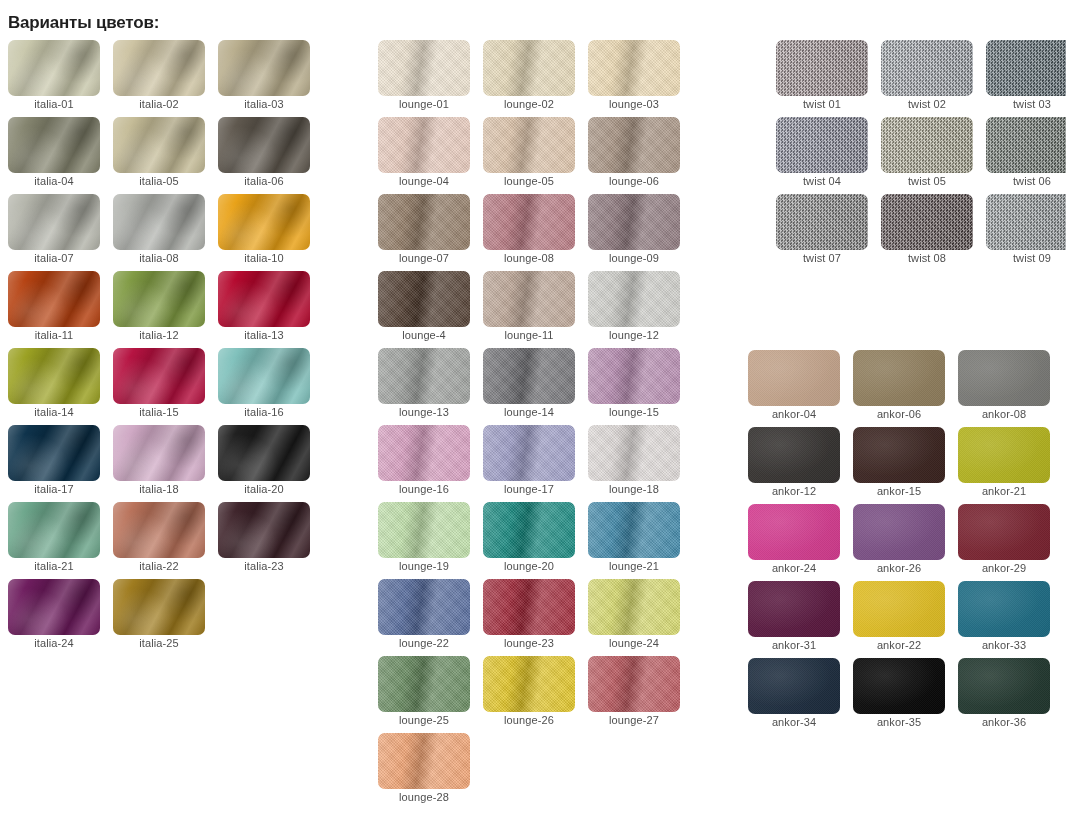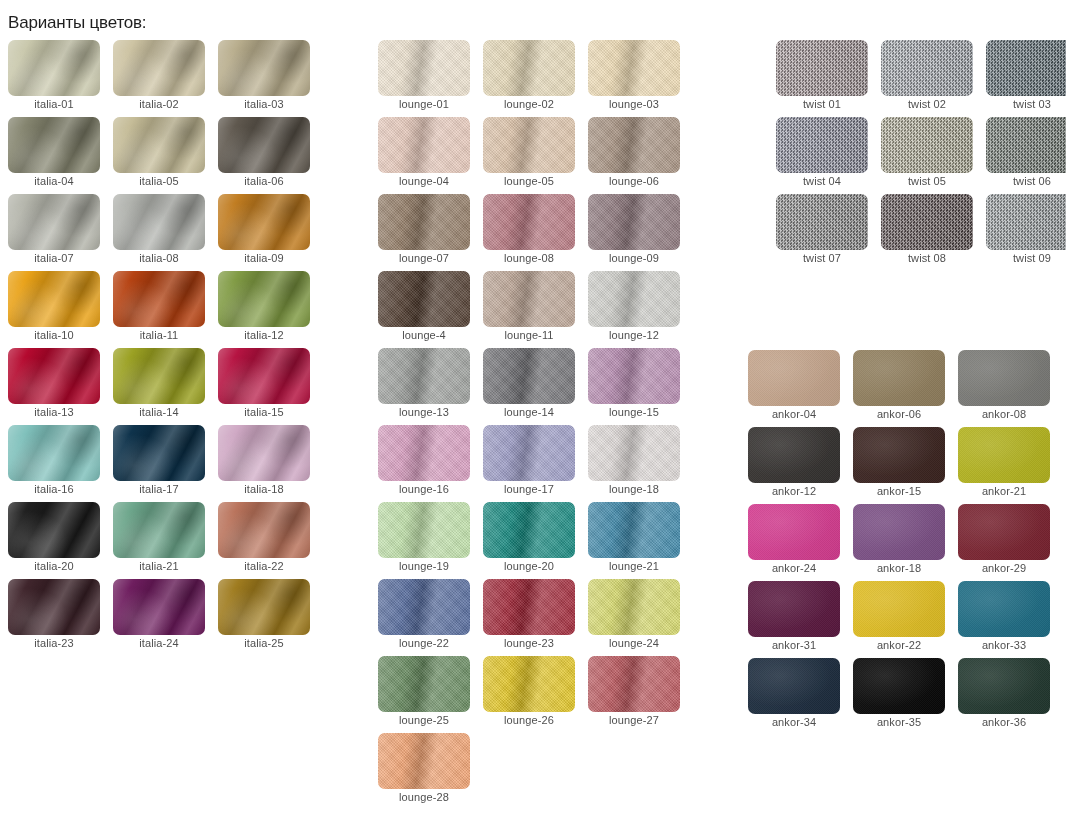--- a/index.html
+++ b/index.html
@@ -8,21 +8,21 @@
     width:1066px;height:817px;
     background:#ffffff;
     font-family:"Liberation Sans","DejaVu Sans",sans-serif;
     overflow:hidden;
     position:relative;
   }
   #page-title{
     position:absolute;
     left:8px;top:2px;
     font-size:17px;
-    font-weight:normal;
+    font-weight:bold;
     color:#1f1f1f;
     letter-spacing:-0.2px;
   }
   .groups{
     position:absolute;
     left:0;top:40px;
     width:1066px;
   }
   .group{
     position:absolute;
@@ -140,24 +140,20 @@
         </div>
         <div class="cell">
           <div class="swatch tex-velvet" style="background-color: rgb(180, 181, 171);"></div>
           <div class="label">italia-07</div>
         </div>
         <div class="cell">
           <div class="swatch tex-velvet" style="background-color: rgb(176, 178, 173);"></div>
           <div class="label">italia-08</div>
         </div>
         <div class="cell">
-          <div class="swatch tex-velvet" style="background-color: rgb(192, 123, 30);"></div>
-          <div class="label">italia-09</div>
-        </div>
-        <div class="cell">
           <div class="swatch tex-velvet" style="background-color: rgb(233, 161, 21);"></div>
           <div class="label">italia-10</div>
         </div>
         <div class="cell">
           <div class="swatch tex-velvet" style="background-color: rgb(181, 64, 15);"></div>
           <div class="label">italia-11</div>
         </div>
         <div class="cell">
           <div class="swatch tex-velvet" style="background-color: rgb(127, 154, 66);"></div>
           <div class="label">italia-12</div>
@@ -393,21 +389,21 @@
         <div class="cell">
           <div class="swatch tex-leather" style="background-color: rgb(181, 181, 32);"></div>
           <div class="label">ankor-21</div>
         </div>
         <div class="cell">
           <div class="swatch tex-leather" style="background-color: rgb(214, 61, 145);"></div>
           <div class="label">ankor-24</div>
         </div>
         <div class="cell">
           <div class="swatch tex-leather" style="background-color: rgb(124, 80, 134);"></div>
-          <div class="label">ankor-18</div>
+          <div class="label">ankor-26</div>
         </div>
         <div class="cell">
           <div class="swatch tex-leather" style="background-color: rgb(122, 35, 48);"></div>
           <div class="label">ankor-29</div>
         </div>
         <div class="cell">
           <div class="swatch tex-leather" style="background-color: rgb(91, 25, 64);"></div>
           <div class="label">ankor-31</div>
         </div>
         <div class="cell">

